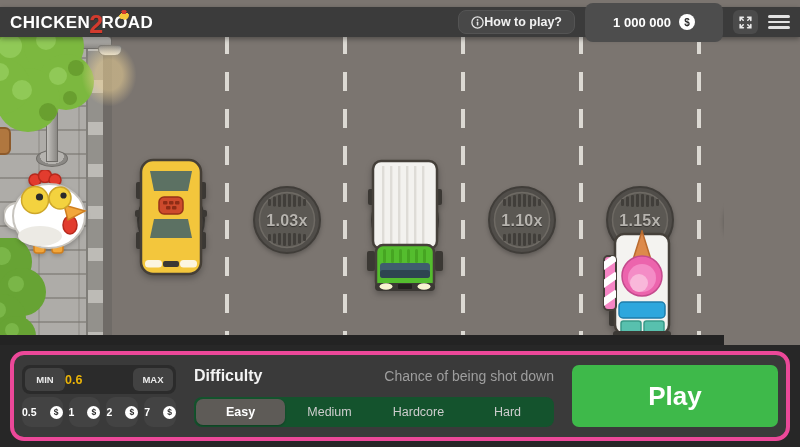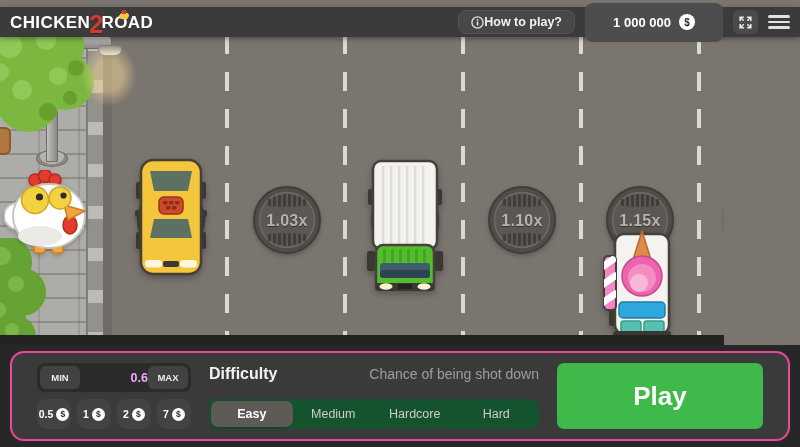--- a/index.html
+++ b/index.html
@@ -67,30 +67,30 @@
   .chicken{position:absolute; left:4px; top:140px; z-index:4; filter:drop-shadow(0 2px 2px rgba(0,0,0,.2));}
   
   .manhole{position:absolute; width:68px; height:68px; z-index:2; filter:drop-shadow(0 2px 2px rgba(0,0,0,.25));}
   .manhole text{font:700 16px "Liberation Sans","DejaVu Sans",sans-serif; fill:#b6b3ae; letter-spacing:.3px;
     text-shadow:0 1px 1px rgba(0,0,0,.45);}
   .vehicle{position:absolute; z-index:4; filter:drop-shadow(0 3px 3px rgba(0,0,0,.28));}
 
   
   .bottombar{position:absolute; top:345px; left:0; width:800px; height:102px; background:#272727; z-index:9;}
   .panel{position:absolute; left:10px; right:10px; top:6px; bottom:6px; background:var(--panel);
-         border:2px solid #ec4899; border-radius:14px; display:flex; align-items:stretch;
-         padding:10px 25px; gap:18px;}
+         border:4px solid #ec4899; border-radius:14px; display:flex; align-items:stretch;
+         padding:10px 8px; gap:18px;}
   .bet-group{width:154px; display:flex; flex-direction:column; justify-content:space-between;}
   .bet-bar{height:29px; background:#2b2b2b; border-radius:8px; display:flex; align-items:center; padding:3px;}
   .minmax{height:100%; width:40px; background:#424242; border:none; border-radius:6px; color:#ececec;
           font-weight:700; font-size:9.5px; font-family:inherit; cursor:pointer;}
-  .bet-value{flex:1; text-align:right; color:#f0abfc; font-weight:700; font-size:12.5px;}
+  .bet-value{flex:1; text-align:left; color:#eab308; font-weight:700; font-size:12.5px;}
   .chips{display:flex; gap:6px; height:30px;}
   .chip{flex:1; background:#434343; border:none; border-radius:9px; display:flex; align-items:center;
-        justify-content:center; gap:3px; color:#fff; font-weight:700; font-size:10.5px; font-family:inherit; cursor:pointer;}
+        justify-content:center; gap:13px; color:#fff; font-weight:700; font-size:10.5px; font-family:inherit; cursor:pointer;}
   .difficulty-group{flex:1; display:flex; flex-direction:column; justify-content:space-between; padding-top:2px;}
   .diff-head{display:flex; align-items:baseline; justify-content:space-between;}
   .diff-label{color:#f2f2f2; font-weight:700; font-size:16px;}
   .chance-label{color:#9e9e9e; font-size:14px;}
   .segmented{height:30px; background:#14532d; border-radius:8px; display:flex; padding:2px;}
   .seg{flex:1; background:none; border:none; border-radius:7px; color:#cdcdcd; font-size:12.5px;
        font-family:inherit; cursor:pointer;}
   .seg.active{background:#5e5b57; color:#fff; font-weight:700; box-shadow:0 1px 2px rgba(0,0,0,.25);}
   .play{width:206px; background:var(--accent-green); border:none; border-radius:7px; color:#fff;
         font-weight:700; font-size:26px; font-family:inherit; cursor:pointer;}

